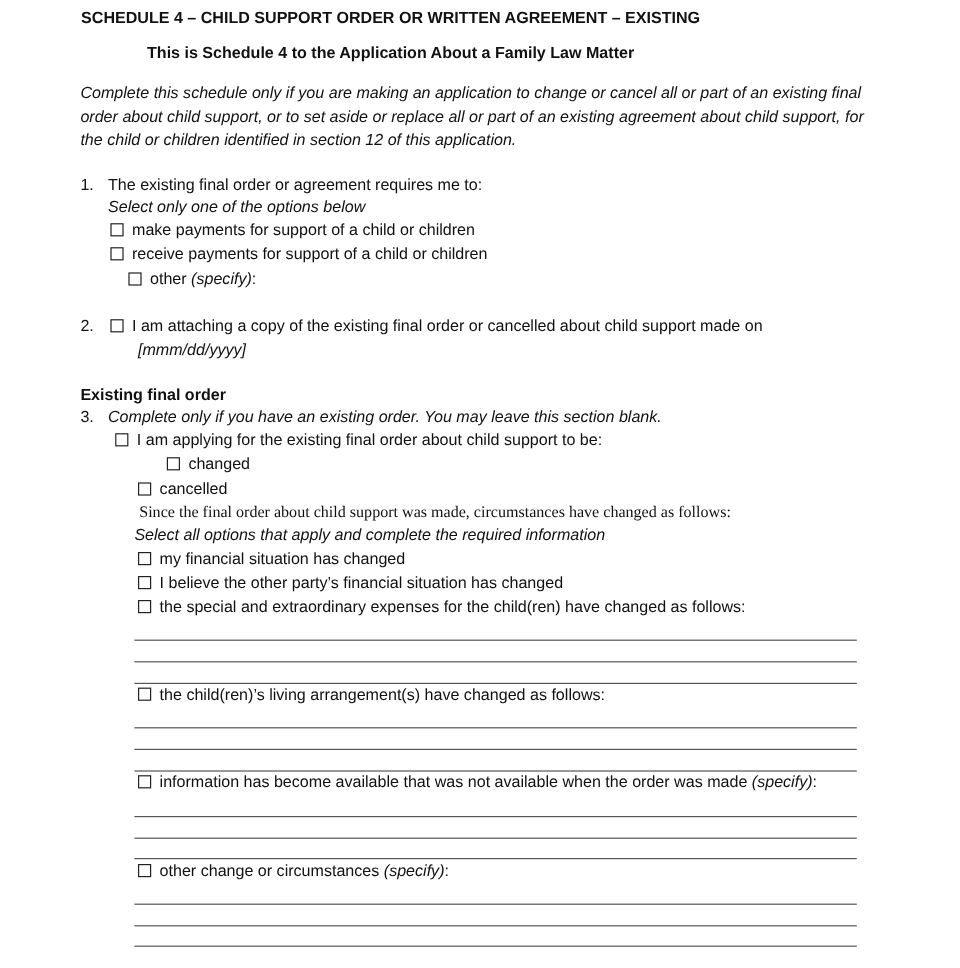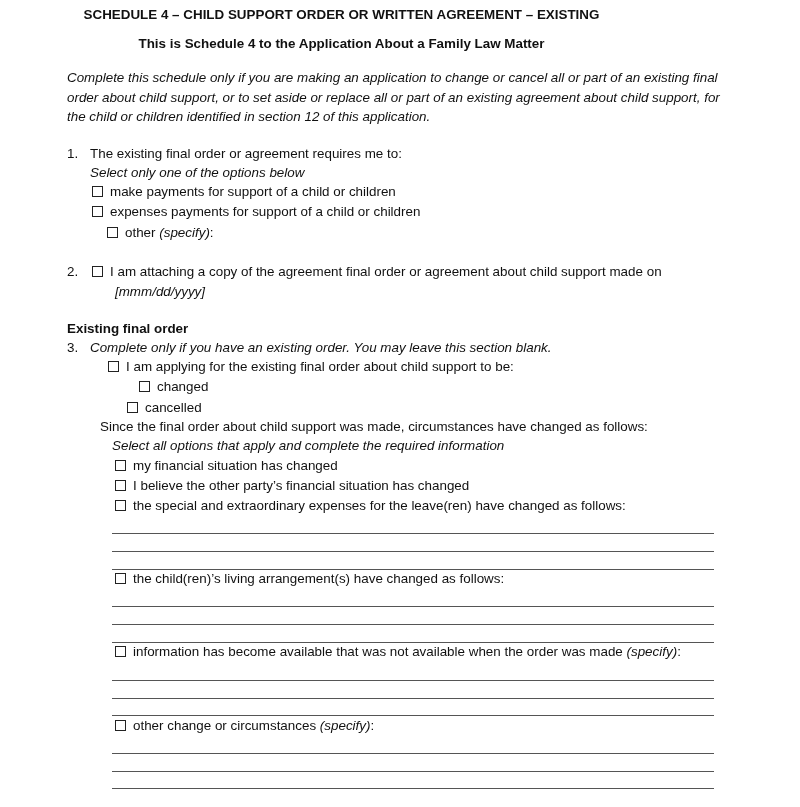--- a/index.html
+++ b/index.html
@@ -3,21 +3,21 @@
   <meta charset="utf-8">
   <style>
     html, body { margin: 0; padding: 0; background: #ffffff; }
     body {
       width: 800px; height: 807px; position: relative; overflow: hidden;
       font-family: "Liberation Sans", sans-serif; color: #111; font-size: 13.4px;
     }
     .abs { position: absolute; white-space: nowrap; }
     .bold { font-weight: bold; }
     .it { font-style: italic; }
-    .center { left: 16px; width: 651px; text-align: center; }
+    .center { left: 0; width: 651px; text-align: center; }
     .cb {
       display: inline-block; width: 9px; height: 9px; border: 1px solid #222;
       vertical-align: -1px; margin-right: 7px; background: #fff; cursor: pointer;
     }
     .line { position: absolute; left: 112px; width: 602px; height: 0; border-top: 1.2px solid #555; }
     .intro { left: 67px; width: 670px; white-space: normal; font-style: italic; line-height: 19.5px; }
   </style>
 </head>
 <body>
 
@@ -27,57 +27,57 @@
 <div class="abs intro" style="top:68px;">Complete this schedule only if you are making an application to change or cancel all or part of an existing final order about child support, or to set aside or replace all or part of an existing agreement about child support, for the child or children identified in section 12 of this application.</div>
 
 <div class="abs" style="top:146px; left:67px;">1.</div>
 <div class="abs" style="top:146px; left:90px;">The existing final order or agreement requires me to:</div>
 <div class="abs it" style="top:165px; left:90px;">Select only one of the options below</div>
 
 <div class="abs" style="top:184px; left:92px;">
   <span class="cb"></span><span>make payments for support of a child or children</span>
 </div>
 <div class="abs" style="top:204px; left:92px;">
-  <span class="cb"></span><span>expenses payments for support of a child or children</span>
+  <span class="cb"></span><span>receive payments for support of a child or children</span>
 </div>
 <div class="abs" style="top:225px; left:92px;padding-left:15px;">
   <span class="cb"></span><span>other </span><span class="it">(specify)</span><span>:</span>
 </div>
 
 <div class="abs" style="top:264px; left:67px;">2.</div>
 <div class="abs" style="top:264px; left:92px;">
-  <span class="cb"></span><span>I am attaching a copy of the agreement final order or agreement about child support made on</span>
+  <span class="cb"></span><span>I am attaching a copy of the existing final order or cancelled about child support made on</span>
 </div>
 <div class="abs it" style="top:284px; left:100px;margin-left:15px;">[mmm/dd/yyyy]</div>
 
 <div class="abs bold" style="top:321px; left:67px;">Existing final order</div>
 <div class="abs" style="top:340px; left:67px;">3.</div>
 <div class="abs it" style="top:340px; left:90px;">Complete only if you have an existing order. You may leave this section blank.</div>
 
-<div class="abs" style="top:359px; left:108px;">
+<div class="abs" style="top:359px; left:96px;">
   <span class="cb"></span><span>I am applying for the existing final order about child support to be:</span>
 </div>
 <div class="abs" style="top:379px; left:115px;padding-left:24px;">
   <span class="cb"></span><span>changed</span>
 </div>
-<div class="abs" style="top:400px; left:127px;">
+<div class="abs" style="top:400px; left:115px;">
   <span class="cb"></span><span>cancelled</span>
 </div>
 
-<div class="abs" style="top:419px; left:100px;">Since the final order about child support was made, circumstances have changed as follows:</div>
+<div class="abs" style="top:419px; left:116px;font-family:Liberation Serif, serif;">Since the final order about child support was made, circumstances have changed as follows:</div>
 <div class="abs it" style="top:438px; left:112px;">Select all options that apply and complete the required information</div>
 
 <div class="abs" style="top:458px; left:115px;">
   <span class="cb"></span><span>my financial situation has changed</span>
 </div>
 <div class="abs" style="top:478px; left:115px;">
   <span class="cb"></span><span>I believe the other party’s financial situation has changed</span>
 </div>
 <div class="abs" style="top:498px; left:115px;">
-  <span class="cb"></span><span>the special and extraordinary expenses for the leave(ren) have changed as follows:</span>
+  <span class="cb"></span><span>the special and extraordinary expenses for the child(ren) have changed as follows:</span>
 </div>
 <div class="line" style="top:533px;"></div>
 <div class="line" style="top:551px;"></div>
 <div class="line" style="top:569px;"></div>
 
 <div class="abs" style="top:571px; left:115px;">
   <span class="cb"></span><span>the child(ren)’s living arrangement(s) have changed as follows:</span>
 </div>
 <div class="line" style="top:606px;"></div>
 <div class="line" style="top:624px;"></div>

